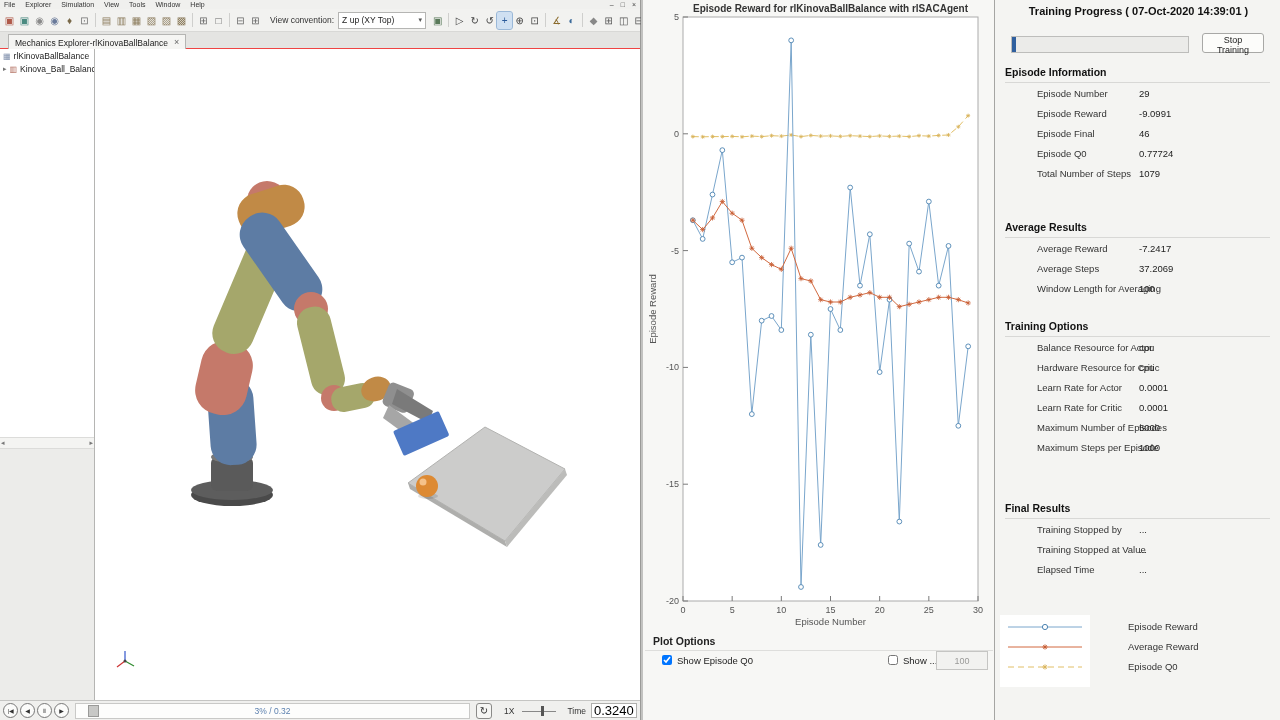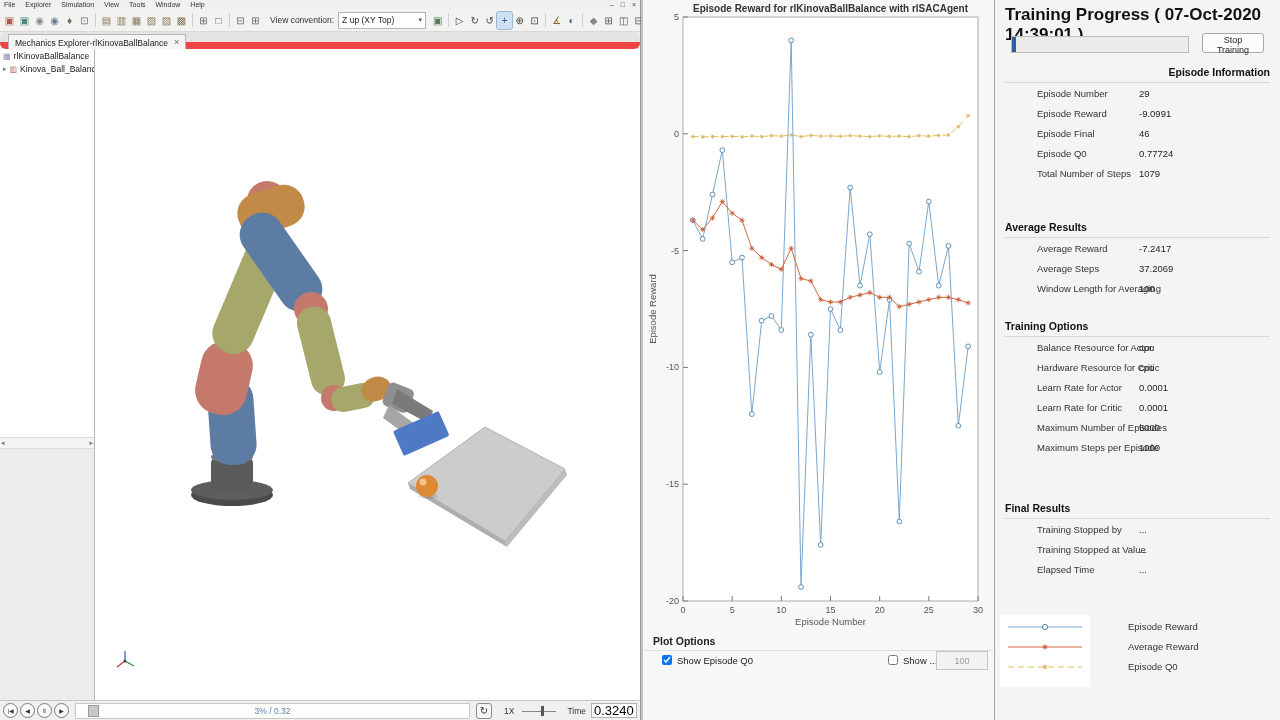--- a/index.html
+++ b/index.html
@@ -17,21 +17,21 @@
   .tb-icon{width:15px;height:17px;display:inline-flex;align-items:center;justify-content:center;
            font-size:10px;border-radius:2px;flex:none;cursor:default;}
   .tb-icon.active{background:#cfe0f2;outline:1px solid #9ab8d8;}
   .tb-sep{width:1px;height:14px;background:#cfcfcd;margin:0 3px;flex:none;}
   .vc-label{font-size:8.5px;color:#333;margin:0 4px 0 7px;flex:none;white-space:nowrap;}
   .vc-select{width:80px;height:15px;background:#fff;border:1px solid #b5b5b3;font-size:8.5px;color:#222;
              display:flex;align-items:center;justify-content:space-between;padding:0 3px;flex:none;cursor:default;}
   .vc-caret{font-size:7px;color:#555;}
   .tb-spacer{flex:1;}
   .tabbar{position:absolute;left:0;top:32px;width:100%;height:17px;background:#e4e4e2;
-          border-bottom:7px solid #ef4444;box-sizing:border-box;border-radius:6px;}
+          border-bottom:1px solid #ef4444;box-sizing:border-box;}
   .tab{position:absolute;left:8px;top:2px;height:15px;background:#f5f5f3;border:1px solid #b5b5b3;border-bottom:none;
        font-size:8.5px;color:#222;display:flex;align-items:center;gap:6px;padding:0 6px;white-space:nowrap;}
   .tab-close{font-size:9px;color:#666;line-height:9px;}
   .mech-body{position:absolute;left:0;top:49px;width:100%;bottom:20px;display:flex;}
   .tree{width:95px;background:#fff;border-right:1px solid #b5b5b3;box-sizing:border-box;position:relative;flex:none;}
   .tree-item{display:flex;align-items:center;gap:3px;font-size:8.5px;color:#222;padding:2px 1px 1px 3px;white-space:nowrap;overflow:hidden;}
   .tree-icon{font-size:8px;flex:none;}
   .tree-caret{font-size:7px;color:#777;flex:none;}
   .tree-scroll{position:absolute;left:0;top:388px;width:100%;height:12px;background:#f4f4f2;
                border-top:1px solid #dcdcda;border-bottom:1px solid #dcdcda;display:flex;
@@ -64,28 +64,28 @@
   .po-header{font-weight:bold;font-size:10.5px;color:#222;padding:3px 0 0 8px;}
   .po-rule{height:1px;background:#deded c;background:#dededc;margin-top:3px;}
   .po-row{position:absolute;top:22px;left:4px;right:0;height:18px;font-size:9.5px;color:#222;}
   .po-cb{position:absolute;top:1px;width:10px;height:10px;margin:0;}
   .po-lab1{position:absolute;left:28px;top:1px;}
   .po-lab2{position:absolute;left:254px;top:1px;}
   .po-num{position:absolute;left:287px;top:-3px;width:46px;height:15px;border:1px solid #c5c5c3;background:#f2f2f0;
           color:#9a9a98;font-size:9px;text-align:center;font-family:inherit;}
   
   .train{position:absolute;left:995px;top:0;width:285px;height:720px;background:#f4f4f2;box-sizing:border-box;}
-  .tp-title{font-size:17px;font-weight:bold;color:#111;padding:5px 8px 0 10px;}
+  .tp-title{font-size:11px;font-weight:bold;color:#111;padding:5px 8px 0 10px;text-align:center;}
   .tp-bar{position:absolute;left:16px;top:36px;width:176px;height:15px;background:#ebebe9;border:1px solid #bdbdbb;}
   .tp-fill{height:100%;background:#2f5f9e;width:2%;}
   .tp-stop{position:absolute;left:207px;top:33px;width:62px;height:20px;background:#fcfcfa;border:1px solid #a8a8a6;
            border-radius:3px;font-size:9px;color:#222;font-family:inherit;}
   #sections{position:absolute;left:0;top:66px;right:0;}
   .psec-h{font-weight:bold;font-size:10.5px;color:#111;margin:0 10px;padding-bottom:4px;border-bottom:1px solid #d8d8d6;}
-  .psec0{margin-bottom:38px;text-align:right;} .psec1{margin-bottom:22px;} .psec2{margin-bottom:45px;}
+  .psec0{margin-bottom:38px;} .psec1{margin-bottom:22px;} .psec2{margin-bottom:45px;}
   .prow{height:20px;position:relative;font-size:9.5px;}
   .plab{position:absolute;left:42px;top:5px;color:#333;}
   .pval{position:absolute;left:144px;top:5px;color:#222;}
   .legend{position:absolute;left:5px;top:615px;right:0;height:75px;}
   .legend-box{position:absolute;left:0;top:0;width:90px;height:72px;background:#fff;}
   .legend-labels{position:absolute;left:128px;top:2px;}
   .leg-label{height:20px;line-height:20px;font-size:9.5px;color:#333;white-space:nowrap;}
 </style>
 </head>
 <body>

